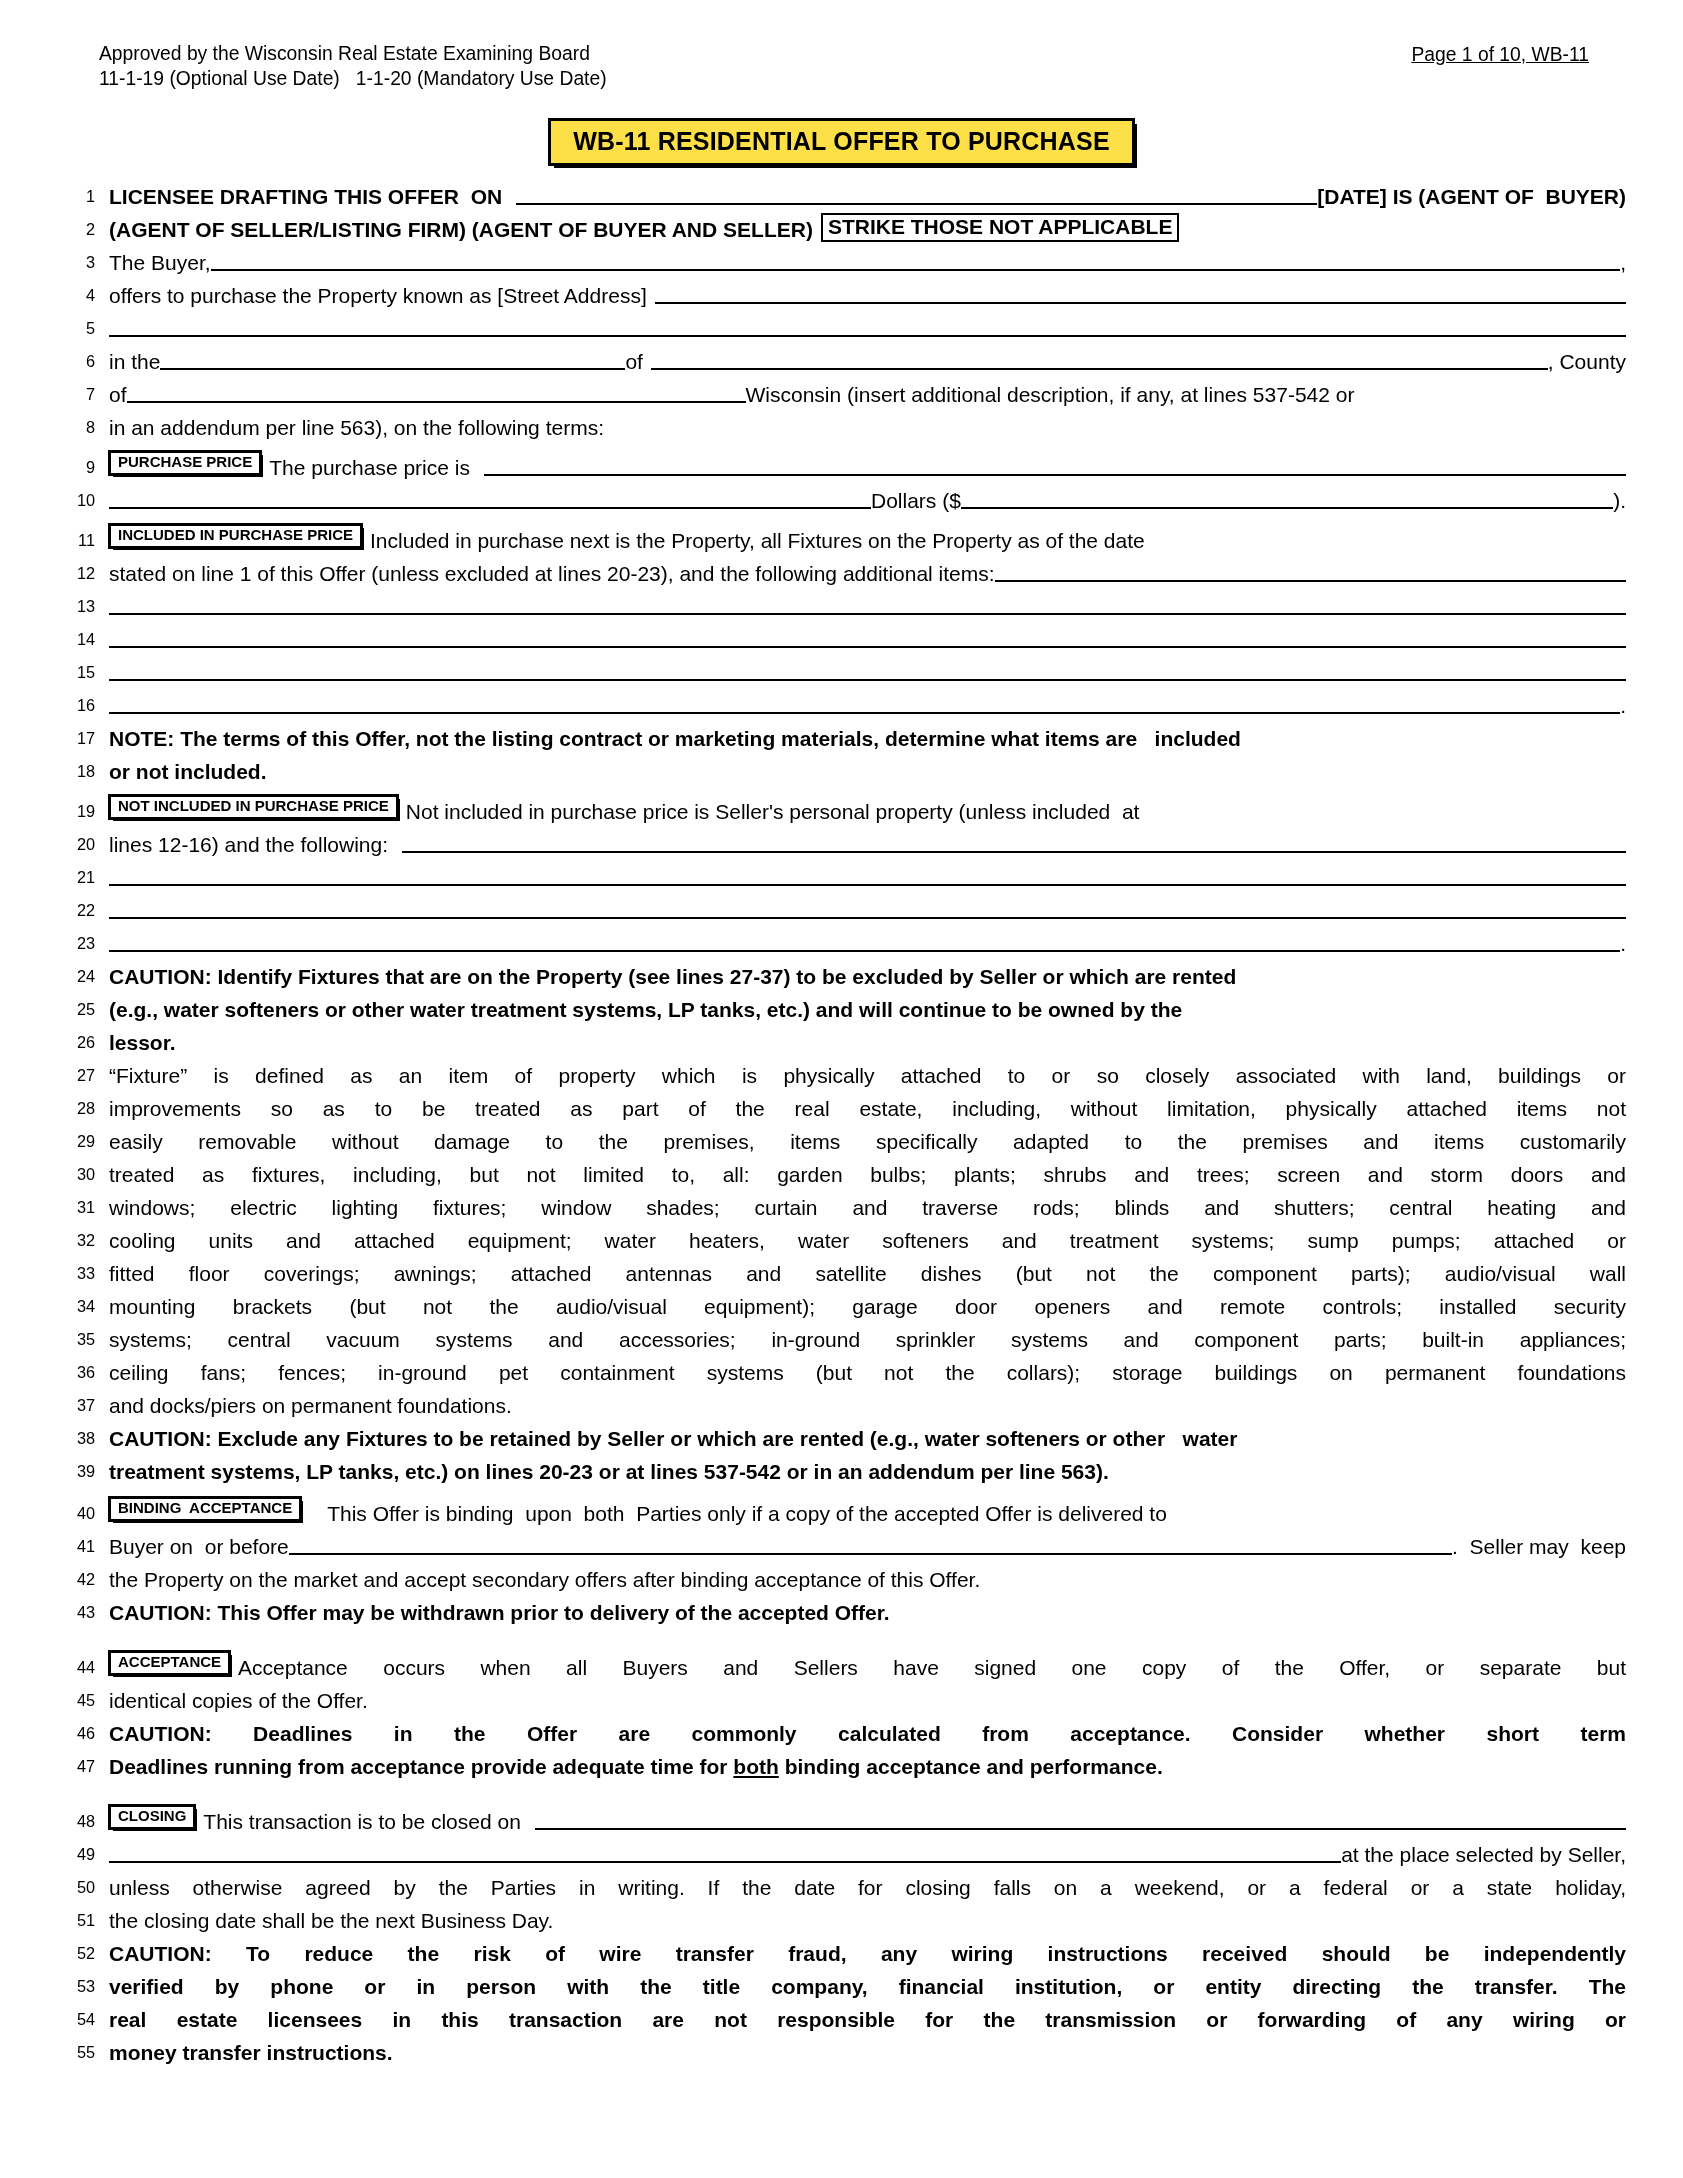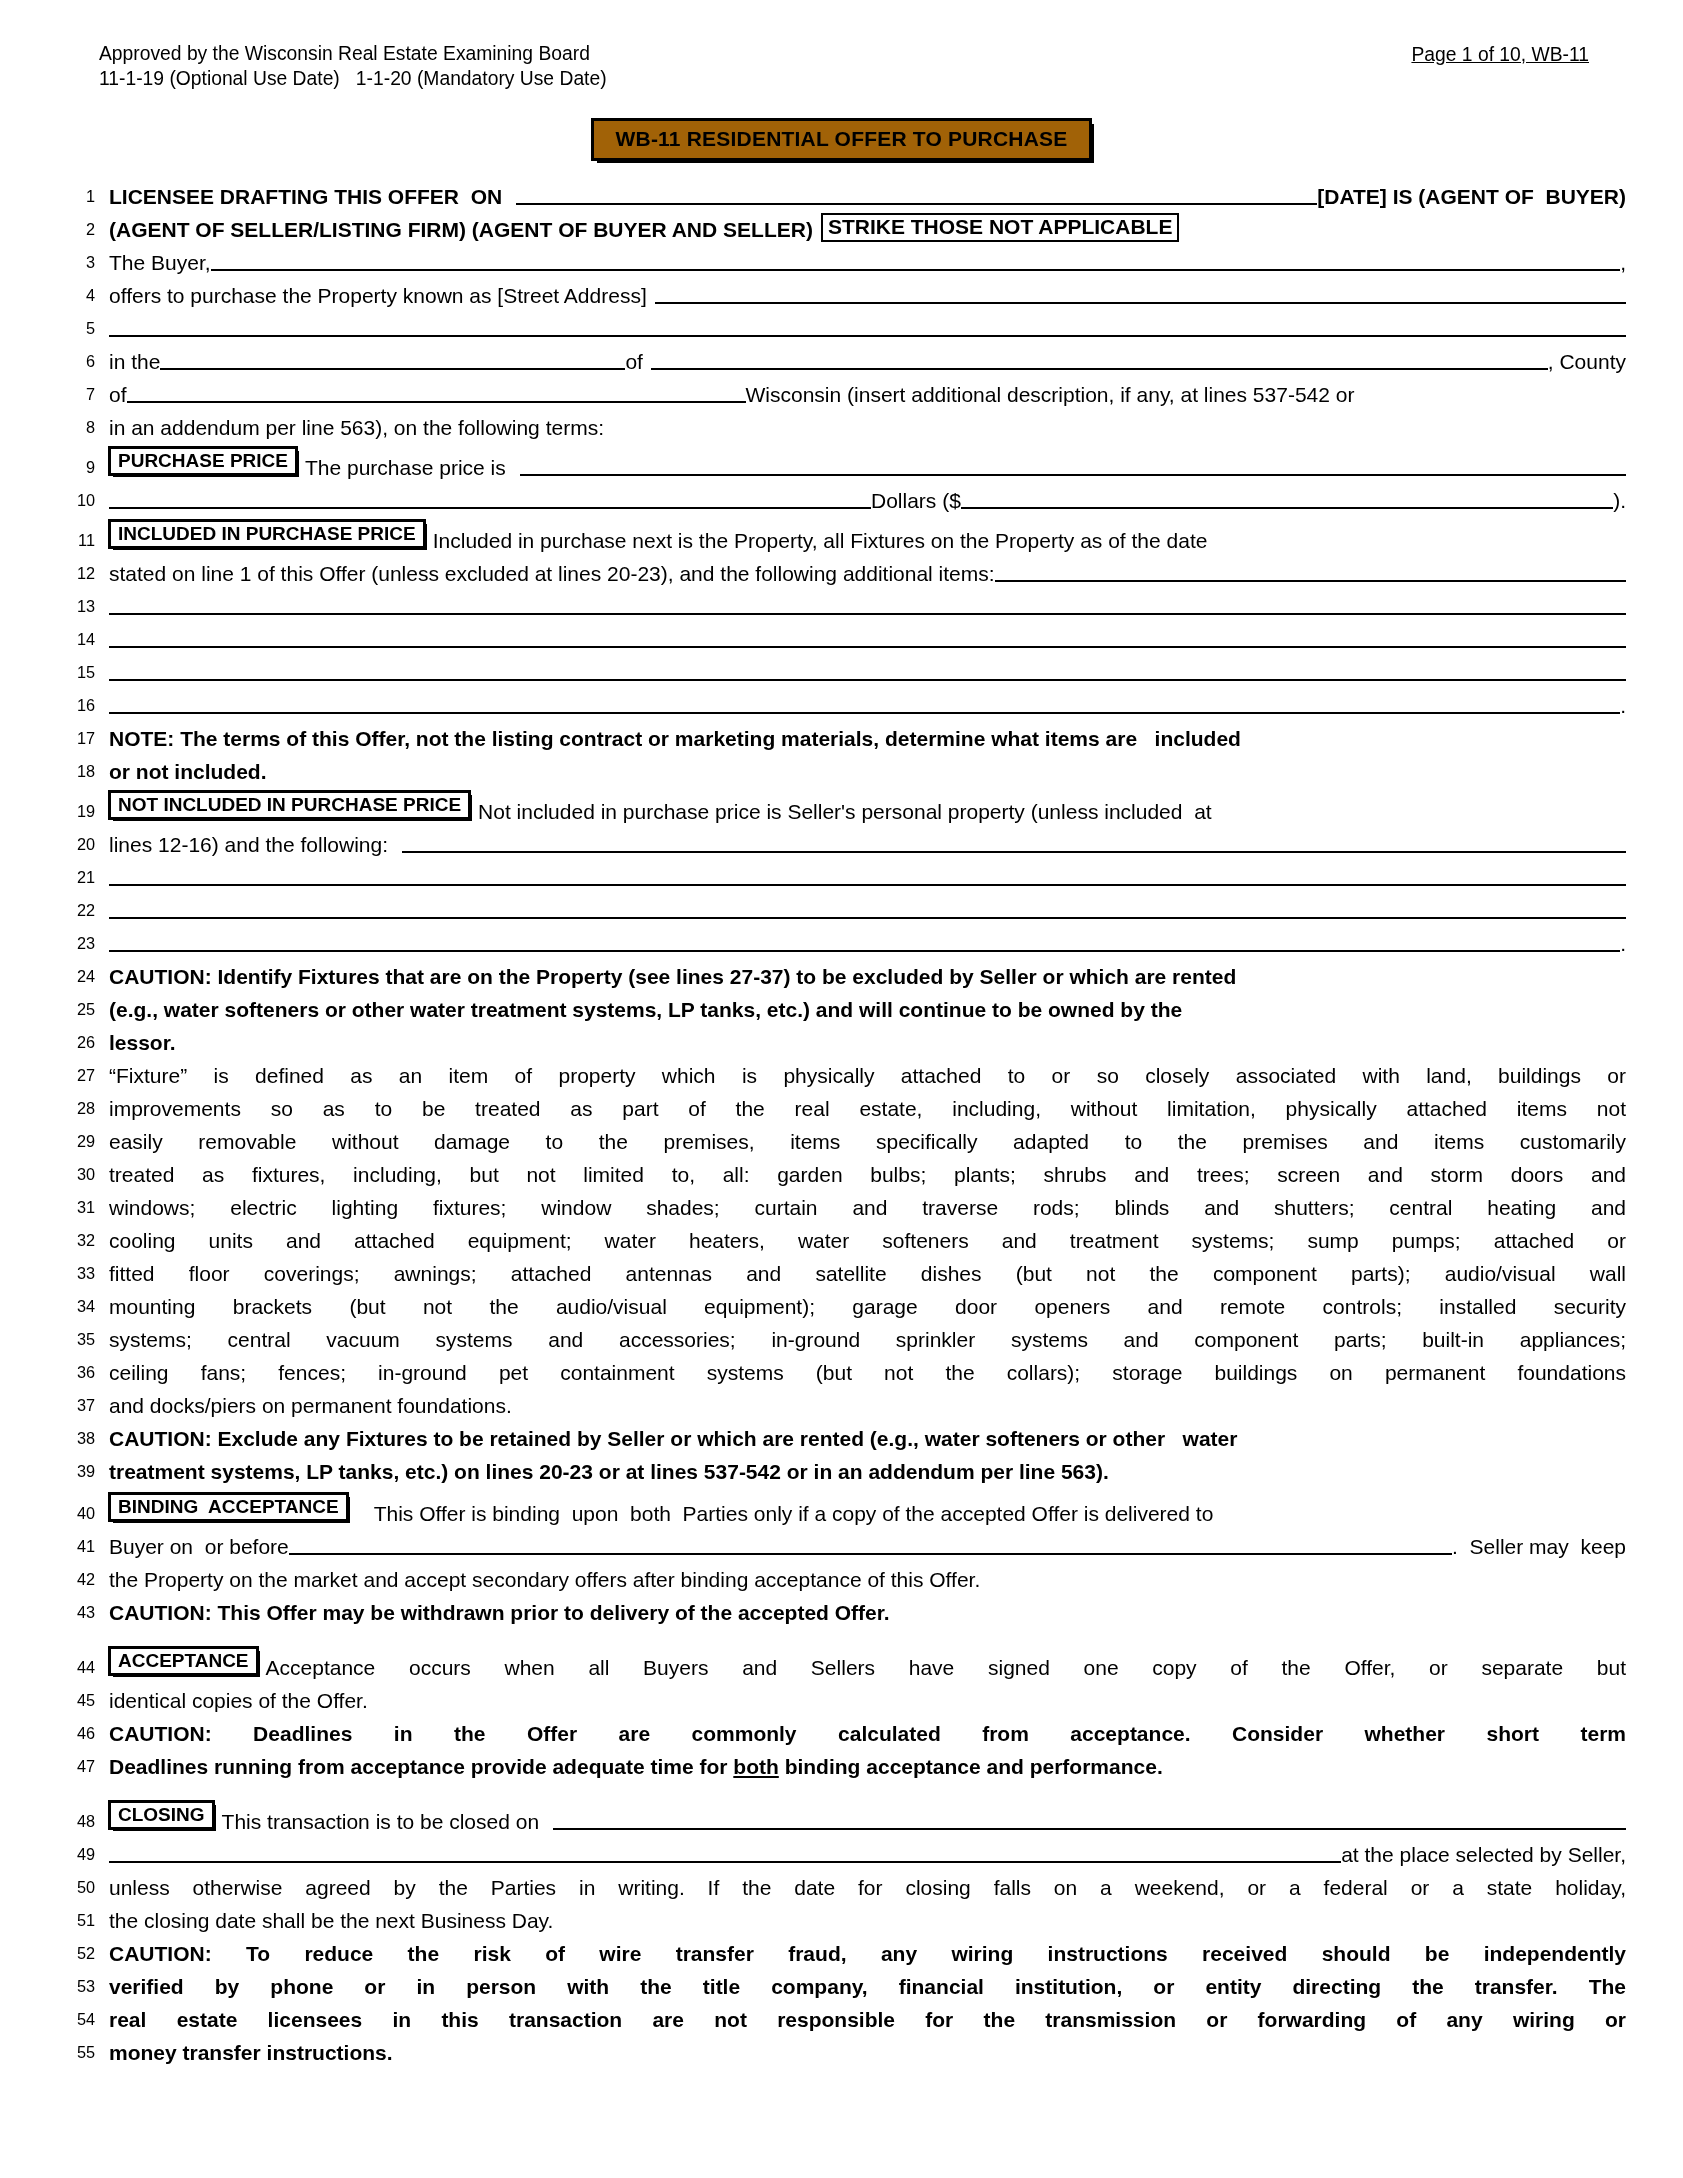--- a/index.html
+++ b/index.html
@@ -42,24 +42,24 @@
     top: 119px;
     left: 0;
     right: 0;
     display: flex;
     justify-content: center;
   }
   .title-box {
     border: 2px solid #000;
     box-shadow: 4px 4px 0 -1px #000, 0 0 0 1px #000;
     padding: 6px 22px 7px 22px;
-    font-size: 21px;
+    font-size: 25px;
     font-weight: bold;
     letter-spacing: 0.2px;
-    background: #a16207;
+    background: #fde047;
   }
 
   
   .body {
     position: absolute;
     top: 176px;
     left: 0;
     width: 1683px;
   }
   .ln {
@@ -109,21 +109,21 @@
   }
   .rule.thin { border-bottom-width: 2px; }
   .rule.fx  { flex: 0 0 auto; }
 
   
   .chip {
     display: inline-block;
     border: 2px solid #000;
     box-shadow: 3px 3px 0 -1px #000, 0 0 0 1px #000;
     padding: 1px 7px 2px 7px;
-    font-size: 19px;
+    font-size: 15px;
     font-weight: bold;
     background: #fff;
     white-space: pre;
     line-height: 1.12;
     margin-bottom: 5px;
   }
   .chip-strike {
     display: inline-block;
     border: 2px solid #000;
     padding: 0px 5px 1px 5px;

